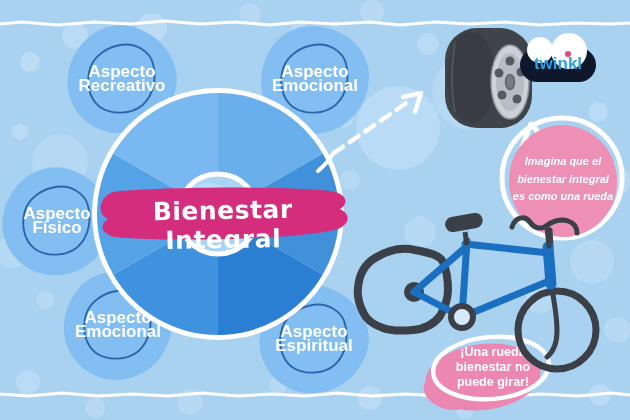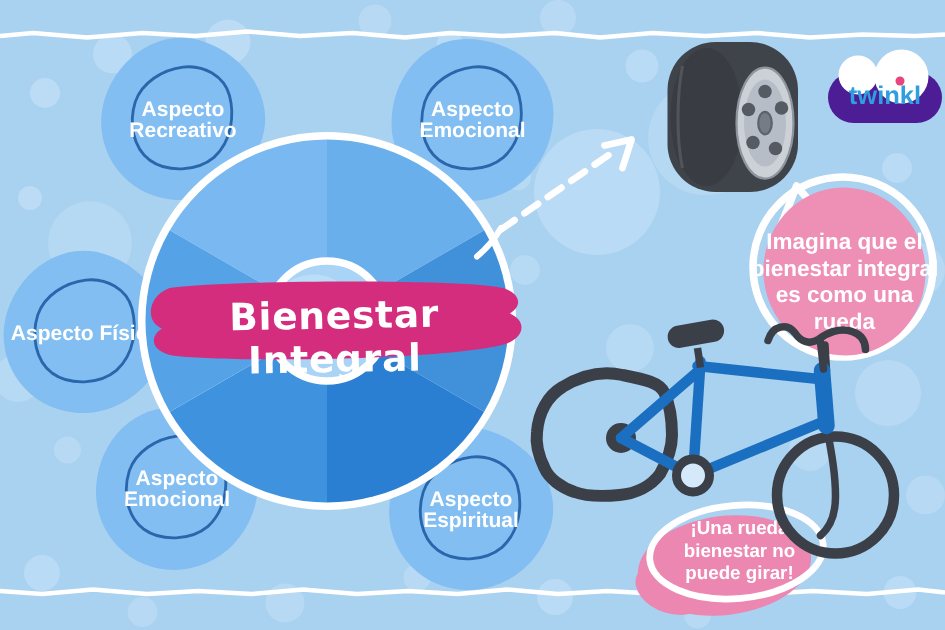--- a/index.html
+++ b/index.html
@@ -8,41 +8,41 @@
   .abs{position:absolute;}
   svg{display:block;}
 
   
   .aspect-node{position:absolute;width:110px;height:110px;}
   .aspect-node .blob{position:absolute;inset:1px;background:#82bef1;
       border-radius:46% 54% 52% 48% / 52% 46% 54% 48%;}
   .aspect-node:nth-of-type(odd) .blob{transform:rotate(18deg);}
   .aspect-node .ring{position:absolute;left:12px;top:12px;width:86px;height:86px;}
   .aspect-node .lbl{position:absolute;left:0;top:50%;transform:translateY(-52%);width:110px;
-      text-align:center;color:#fff;font-weight:bold;font-size:14px;line-height:14px;}
+      text-align:center;color:#fff;font-weight:bold;font-size:17px;line-height:14px;}
   .n-recreativo{left:67px;top:25px;}
   .n-espiritual{left:260px;top:25px;}
   .n-fisico{left:2px;top:167px;}
   .n-economico{left:327px;top:163px;}
   .n-emocional{left:63px;top:271px;}
   .n-profesional{left:259px;top:285px;}
 
   
   .banner-text{position:absolute;left:93px;top:196px;width:260px;text-align:center;
       color:#fff;font-size:25px;font-weight:bold;letter-spacing:.5px;
       font-family:"DejaVu Sans",sans-serif;transform:rotate(-1deg);}
 
   
   .bubble-text{position:absolute;color:#fff;font-weight:bold;text-align:center;}
-  .bt-top{left:495px;top:153px;width:136px;font-size:15px;line-height:17.5px;}
+  .bt-top{left:495px;top:153px;width:136px;font-size:11px;line-height:17.5px;font-style:italic;}
   .bt-bottom{left:430px;top:345px;width:126px;font-size:12.5px;line-height:15px;}
   .bubble-text span{display:block;}
 
   
-  .cloud{position:absolute;left:552px;top:48px;width:76px;height:34px;background:#4c1d95;border-radius:17px;}
+  .cloud{position:absolute;left:520px;top:48px;width:76px;height:34px;background:#0f172a;border-radius:17px;}
   .cloud::before{content:"";position:absolute;left:7px;top:-11px;width:26px;height:26px;background:#fff;border-radius:50%;}
   .cloud::after{content:"";position:absolute;right:9px;top:-15px;width:36px;height:36px;background:#fff;border-radius:50%;}
   .cloud .txt{position:absolute;left:0;top:0;width:76px;height:34px;line-height:32px;text-align:center;
       color:#2f9fe0;font-size:17px;font-weight:bold;z-index:2;}
   .cloud .dot{position:absolute;left:45px;top:3px;width:6px;height:6px;border-radius:50%;background:#e8447e;z-index:3;}
 </style>
 </head>
 <body>
 
 <div class="stage">

